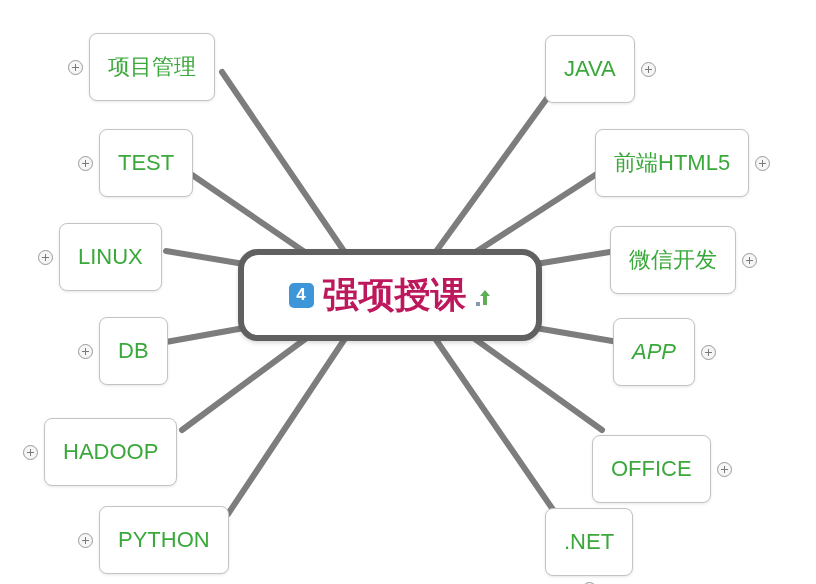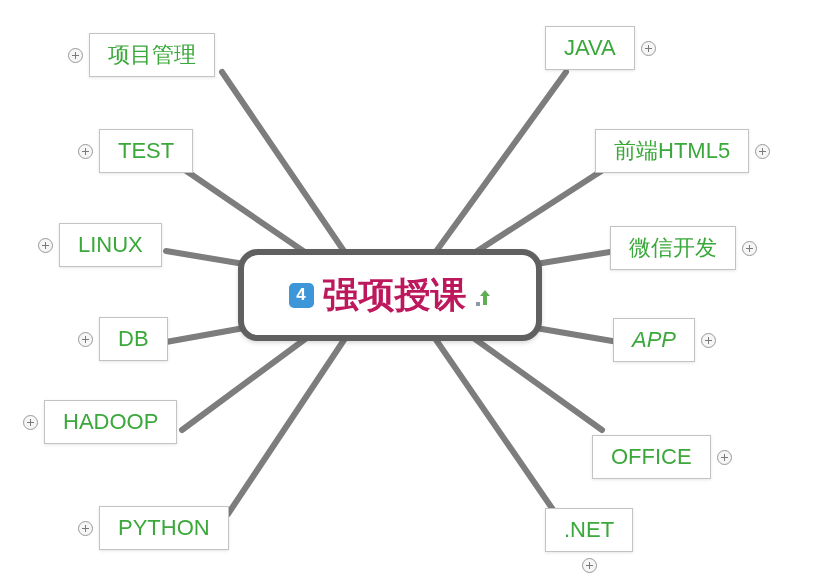--- a/index.html
+++ b/index.html
@@ -21,22 +21,22 @@
   .node {
     position:absolute;
     display:flex;
     align-items:center;
     gap:6px;
     z-index:2;
   }
   .topic {
     background:#ffffff;
     border:1px solid #c3c3c3;
-    border-radius:0;
-    padding:8px 18px;
+    border-radius:8px;
+    padding:20px 18px;
     font-size:22px;
     line-height:26px;
     color:#3aa83a;
     white-space:nowrap;
     box-shadow:0 1px 3px rgba(0,0,0,0.10);
     cursor:pointer;
   }
   
   .expander {
     width:15px; height:15px;
@@ -141,30 +141,30 @@
   <span class="topic">TEST</span>
 </div>
 <div class="node" style="left:38px;  top:223px;">
   <span class="expander"></span>
   <span class="topic">LINUX</span>
 </div>
 <div class="node" style="left:78px;  top:317px;align-items:center;">
   <span class="expander"></span>
   <span class="topic">DB</span>
 </div>
-<div class="node" style="left:23px;  top:400px;">
+<div class="node" style="left:23px;  top:418px;">
   <span class="expander"></span>
   <span class="topic">HADOOP</span>
 </div>
 <div class="node" style="left:78px;  top:506px;justify-content:space-between;">
   <span class="expander"></span>
   <span class="topic">PYTHON</span>
 </div>
 
-<div class="node" style="left:545px; top:26px;">
+<div class="node" style="left:545px; top:35px;">
   <span class="topic">JAVA</span>
   <span class="expander"></span>
 </div>
 <div class="node" style="left:595px; top:129px;">
   <span class="topic">前端HTML5</span>
   <span class="expander"></span>
 </div>
 <div class="node" style="left:610px; top:226px;">
   <span class="topic">微信开发</span>
   <span class="expander"></span>

